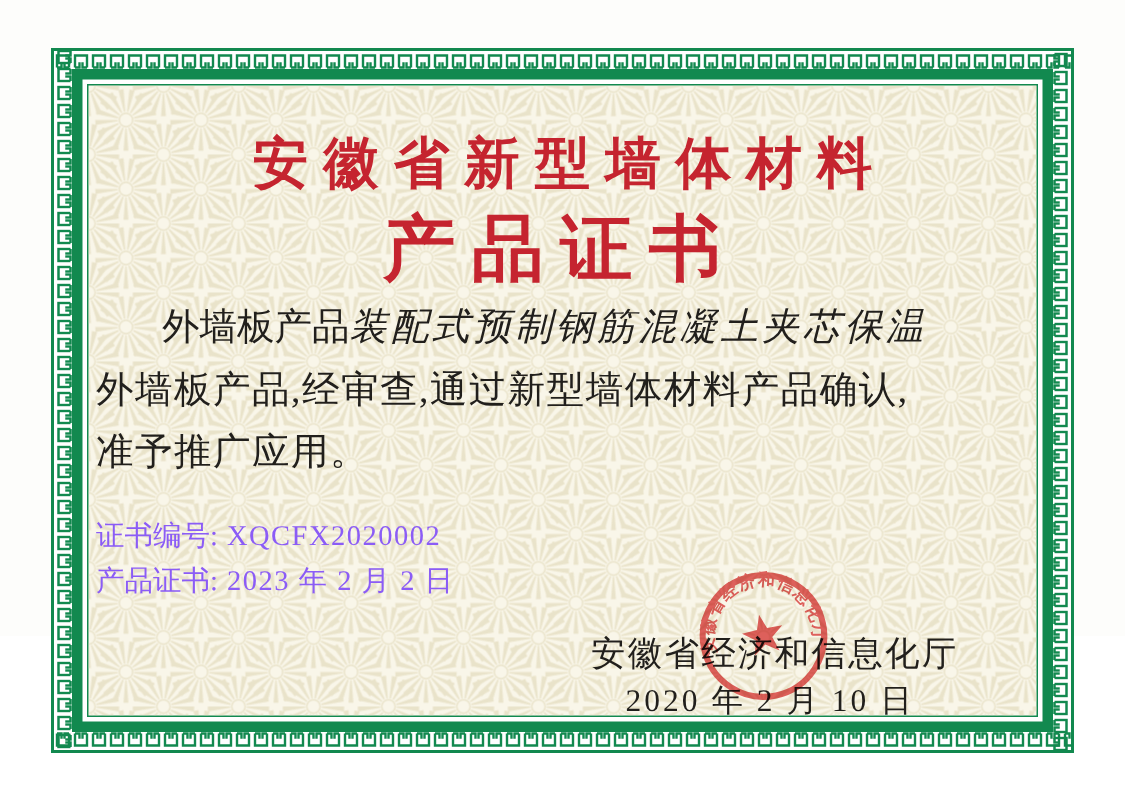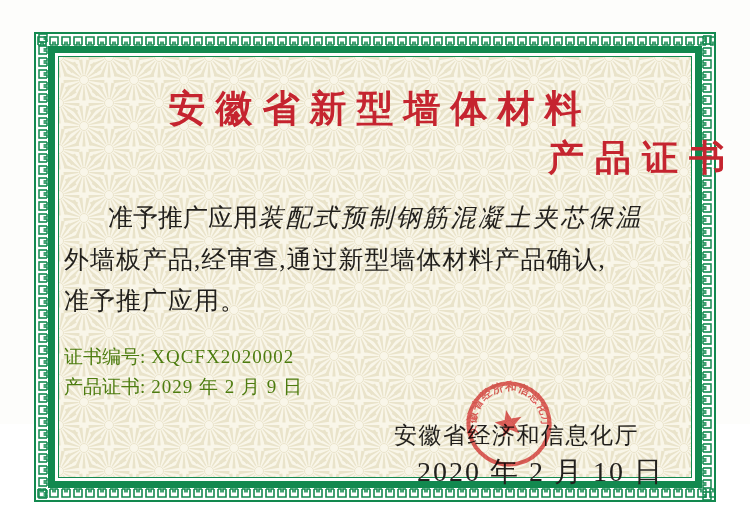--- a/index.html
+++ b/index.html
@@ -32,43 +32,43 @@
   }
   .floral-bg { position:absolute; left:0; top:0; width:100%; height:100%; opacity:.85; }
   
   .content { position:absolute; left:0; top:0; width:750px; height:530px; }
   .title1 {
     position:absolute; left:0; right:0; top:84px; text-align:center;
     font-size:37px; font-weight:bold; color:#c5242f;
     letter-spacing:10px; text-indent:10px; white-space:nowrap;
   }
   .title2 {
-    position:absolute; left:0; right:14px; top:134px; text-align:right;
-    font-size:36px; font-weight:bold; color:#c5242f;
+    position:absolute; left:0; right:14px; top:134px; text-align:center;
+    font-size:48px; font-weight:bold; color:#c5242f;
     letter-spacing:11px; text-indent:11px; white-space:nowrap;
   }
   .recipient {
     position:absolute; left:64px; top:169px; font-size:23px; color:#211f1c;
     font-style:italic; letter-spacing:1px; white-space:nowrap;
   }
   .body-line { position:absolute; left:64px; color:#211f1c; font-size:25px; white-space:nowrap; }
   .body-l1 { top:201px; padding-left:44px; }
   .body-l2 { top:243px; letter-spacing:1px; }
   .body-l3 { top:284px; letter-spacing:1px; }
   .kai { font-style:italic; letter-spacing:2.5px;text-align:right; }
-  .field { position:absolute; left:64px; font-size:19px; color:#4d7c0f; white-space:nowrap; }
+  .field { position:absolute; left:64px; font-size:19px; color:#8b5cf6; white-space:nowrap; }
   .field-certno { top:344px; }
   .field-valid  { top:374px; }
   .field .value { font-family:"Liberation Serif","DejaVu Serif",serif; letter-spacing:1px; padding-left:6px; }
   .issuer {
     position:absolute; left:394px; top:420px; font-size:23px; color:#211f1c;
     letter-spacing:1.5px; white-space:nowrap;
   }
   .issue-date {
-    position:absolute; left:417px; top:453px; font-size:28px; color:#211f1c;
+    position:absolute; left:417px; top:453px; font-size:21px; color:#211f1c;
     letter-spacing:2px; white-space:nowrap;
   }
   .seal {
     position:absolute; left:464px; top:379px; width:90px; height:90px;
     transform:rotate(-12deg); opacity:.82; mix-blend-mode:multiply;
   }
 </style>
 </head>
 <body>
 
@@ -114,29 +114,29 @@
     </div>
   </div>
 
   <div class="content">
 
     <div class="title1">安徽省新型墙体材料</div>
 
     <div class="title2">产品证书</div>
 
 
-    <div class="body-line body-l1"><span>准予推广应用</span><span class="kai">装配式预制钢筋混凝土夹芯保温</span></div>
+    <div class="body-line body-l1"><span>外墙板产品</span><span class="kai">装配式预制钢筋混凝土夹芯保温</span></div>
 
     <div class="body-line body-l2">外墙板产品,经审查,通过新型墙体材料产品确认,</div>
 
     <div class="body-line body-l3">准予推广应用。</div>
 
     <div class="field field-certno"><span>证书编号:</span><span class="value">XQCFX2020002</span></div>
 
-    <div class="field field-valid"><span>产品证书:</span><span class="value">2029 年 2 月 9 日</span></div>
+    <div class="field field-valid"><span>产品证书:</span><span class="value">2023 年 2 月 2 日</span></div>
 
     <div class="issuer">安徽省经济和信息化厅</div>
 
     <div class="issue-date">2020 年 2 月 10 日</div>
 
     <svg class="seal" viewBox="0 0 100 100">
       <circle cx="50" cy="50" r="45" fill="none" stroke="#dd4040" stroke-width="4.5"></circle>
       <path d="M50,34 L53.8,44.7 L65.2,45.1 L56.2,52 L59.4,62.9 L50,56.5 L40.6,62.9 L43.8,52 L34.8,45.1 L46.2,44.7 Z" fill="#dd4040"></path>
       <path id="sealArc" d="M 14,58 A 37,37 0 1 1 86,58" fill="none"></path>
       <text font-size="12.5" fill="#dd4040" letter-spacing="1" font-family="Liberation Serif, DejaVu Serif, serif" font-weight="bold">

